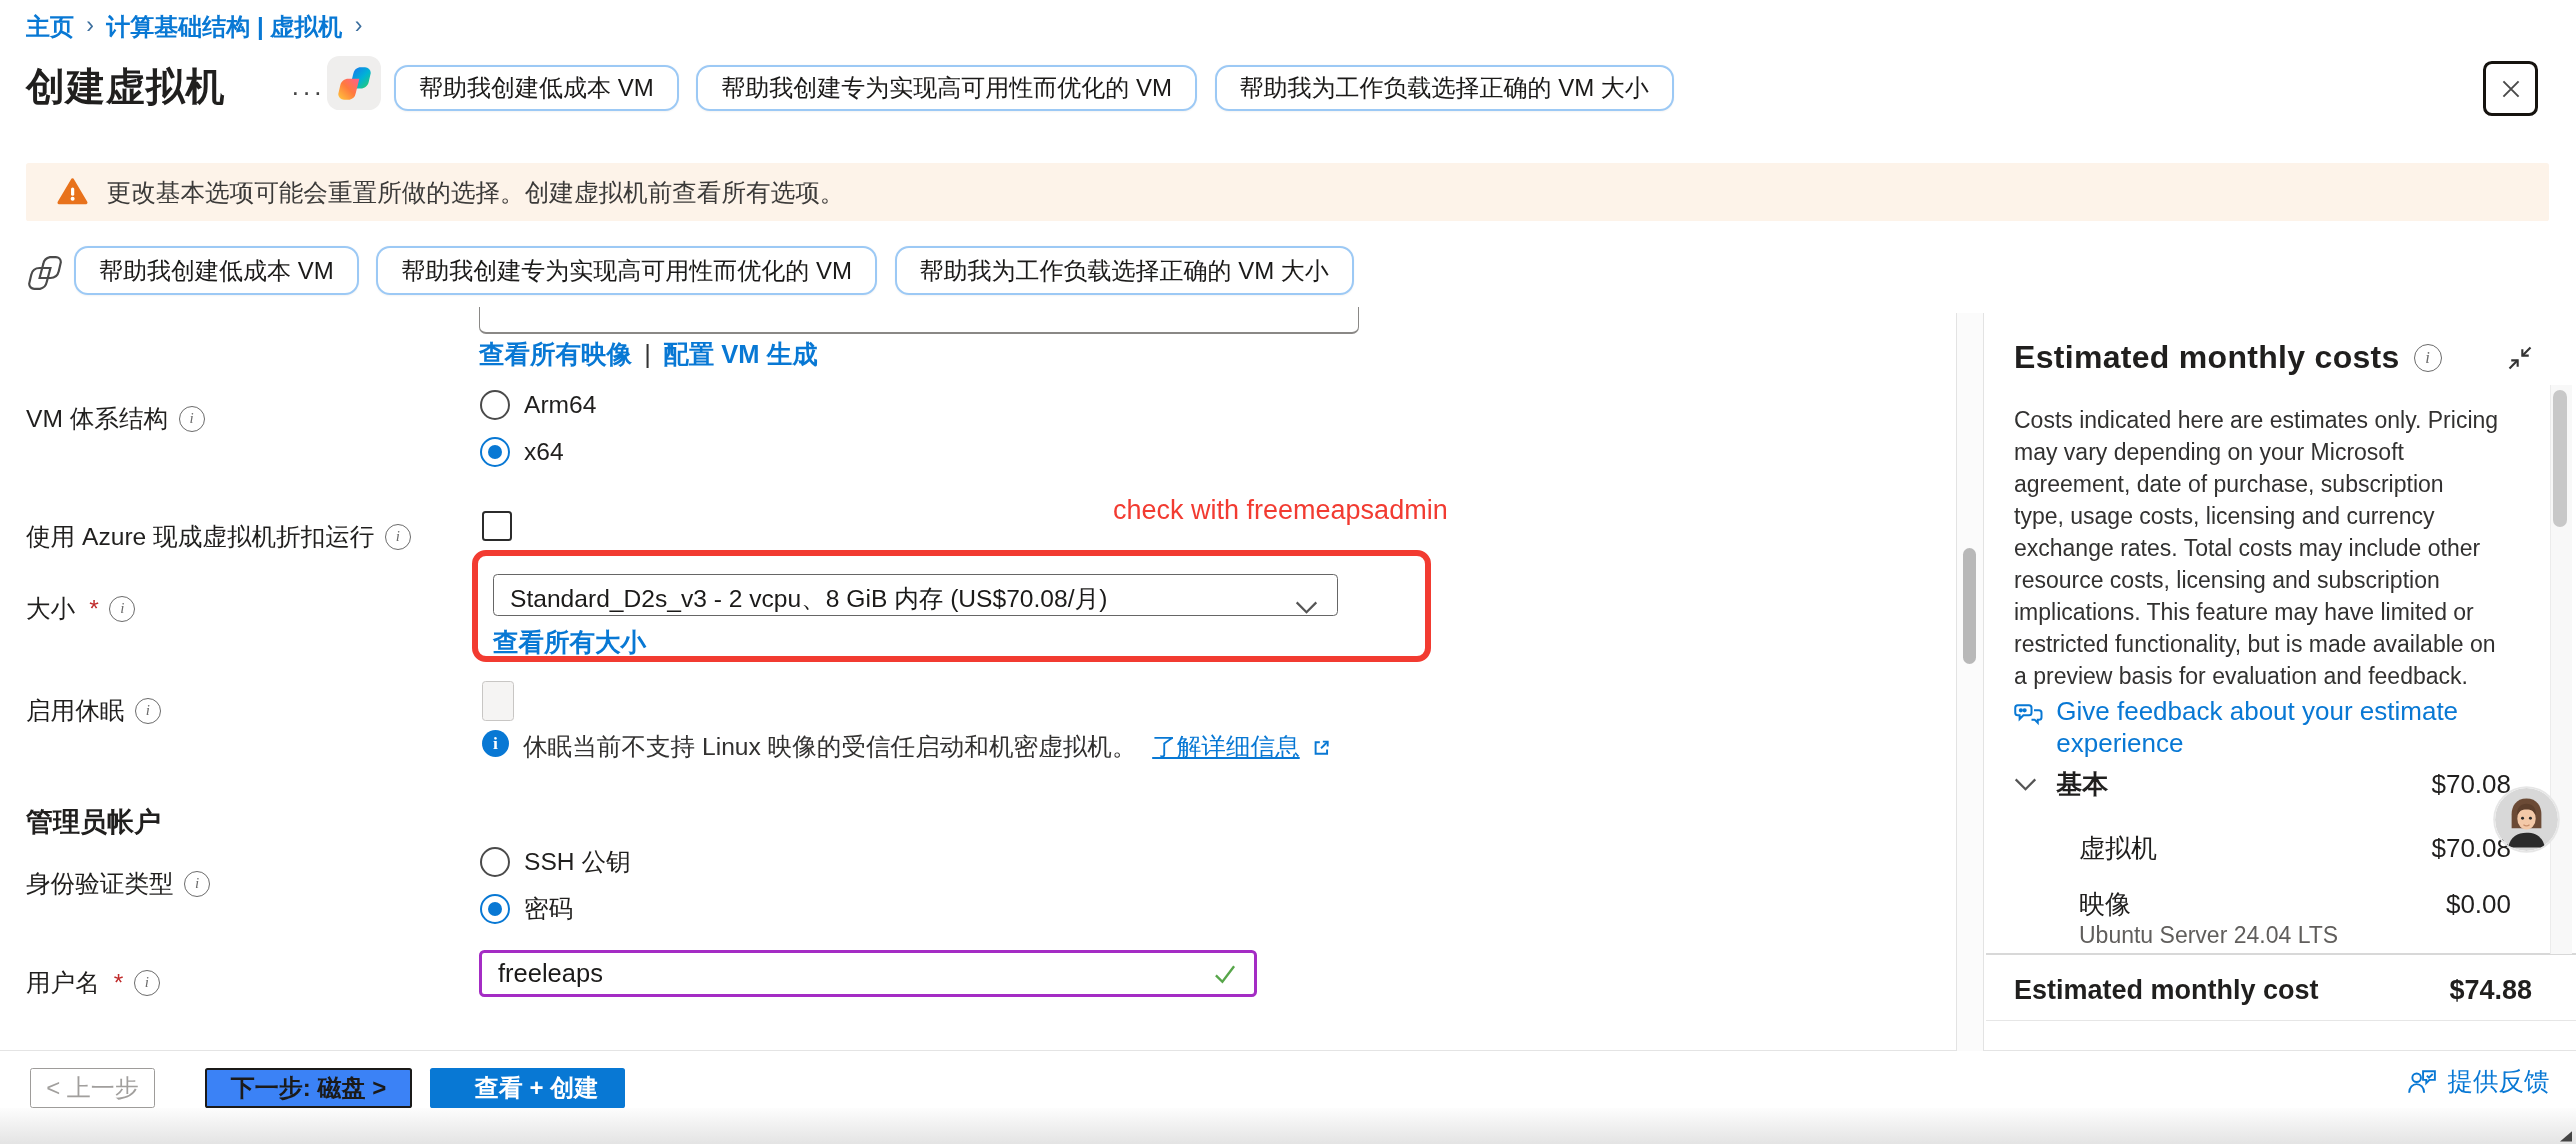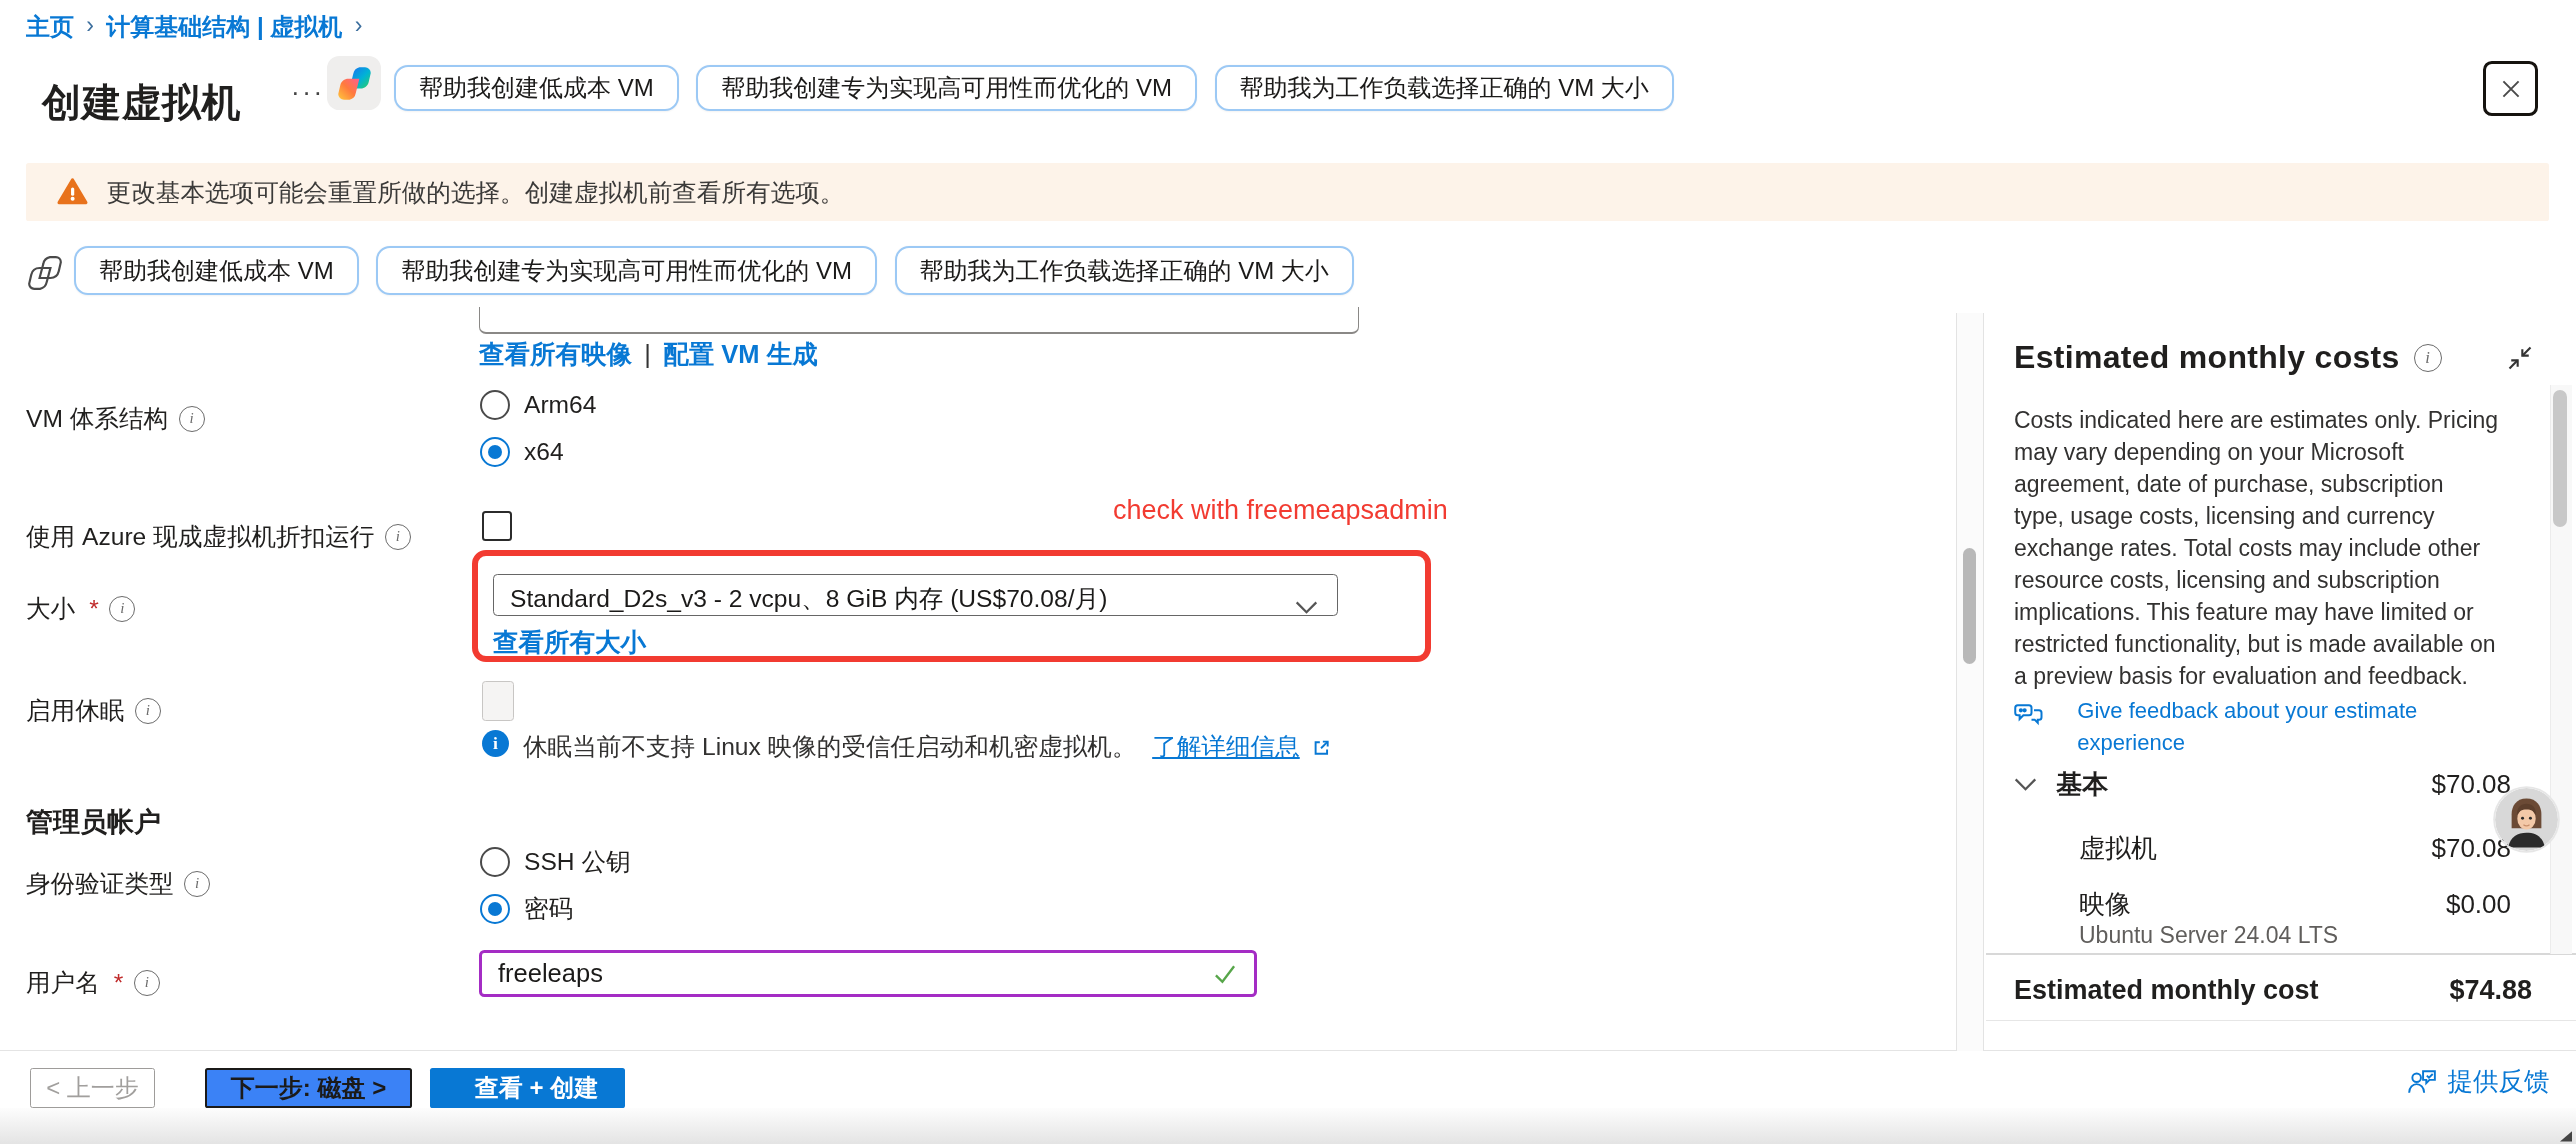--- a/index.html
+++ b/index.html
@@ -64,21 +64,21 @@
   .btn-create{left:430px;width:195px;background:#0878d4;color:#fff;font-weight:700;border:none;padding-left:24px;}
   .bottom-band{left:0;top:1108px;width:2576px;height:37px;background:linear-gradient(#fdfdfd,#e3e3e3);}
   .page-feedback{left:2407px;top:1064px;display:flex;align-items:center;gap:10.5px;font-size:25.5px;color:#0878d4;cursor:pointer;}
   .resize-corner{left:2560px;top:1131px;width:12.3px;height:10.5px;background:#444;clip-path:polygon(100% 0,100% 100%,0 100%);}
   
   .panel-title-row{left:2014px;top:339px;display:flex;align-items:center;gap:14px;}
   .panel-title{font-size:32px;font-weight:700;letter-spacing:0.3px;}
   .collapse-icon{position:absolute;left:2506px;top:344px;width:28px;height:28px;cursor:pointer;}
   .panel-desc{left:2014px;top:404px;width:485px;font-size:23px;line-height:32px;color:#323130;}
   .panel-feedback{left:2014px;top:695px;display:flex;gap:12.3px;width:457px;cursor:pointer;}
-  .panel-feedback-text{font-size:22px;line-height:32px;color:#0878d4;margin-left:21px;}
+  .panel-feedback-text{font-size:26px;line-height:32px;color:#0878d4;}
   .cost-row{position:absolute;display:flex;justify-content:space-between;align-items:center;}
   .cost-label{font-size:26px;}
   .cost-value{font-size:26px;}
   .cost-sub{position:absolute;font-size:23px;color:#605e5c;}
   .panel-divider{position:absolute;background:#d8d8d8;height:1.8px;}
   .total-label,.total-value{font-weight:700;font-size:27px;}
   .chev-down{width:23px;height:14px;}
   
   .main-scroll-track{left:1956px;top:313px;width:26px;height:738px;background:#fbfbfb;border-left:0.9px solid #e3e3e3;border-right:0.9px solid #e3e3e3;}
   .main-scroll-thumb{left:1963px;top:548px;width:13px;height:116px;background:#b8b8b8;border-radius:7px;cursor:grab;}
@@ -91,21 +91,21 @@
 
 <div id="screen">
 
   <nav class="abs breadcrumb">
     <a>主页</a>
     <span class="crumb-sep">›</span>
     <a>计算基础结构 | 虚拟机</a>
     <span class="crumb-sep">›</span>
   </nav>
 
-  <h1 class="abs page-title" style="margin:16px;">创建虚拟机</h1>
+  <h1 class="abs page-title" style="margin:0;">创建虚拟机</h1>
   <span class="abs more-dots">···</span>
 
   <div class="abs copilot-badge">
     <svg width="39" height="39" viewBox="0 0 48 48">
       <defs>
         <linearGradient id="cg1" x1="0" y1="0" x2="1" y2="1">
           <stop offset="0" stop-color="#1d6cf2"></stop>
             <stop offset="0.55" stop-color="#00b3d6"></stop>
             <stop offset="1" stop-color="#2fd05e"></stop>
         </linearGradient>

